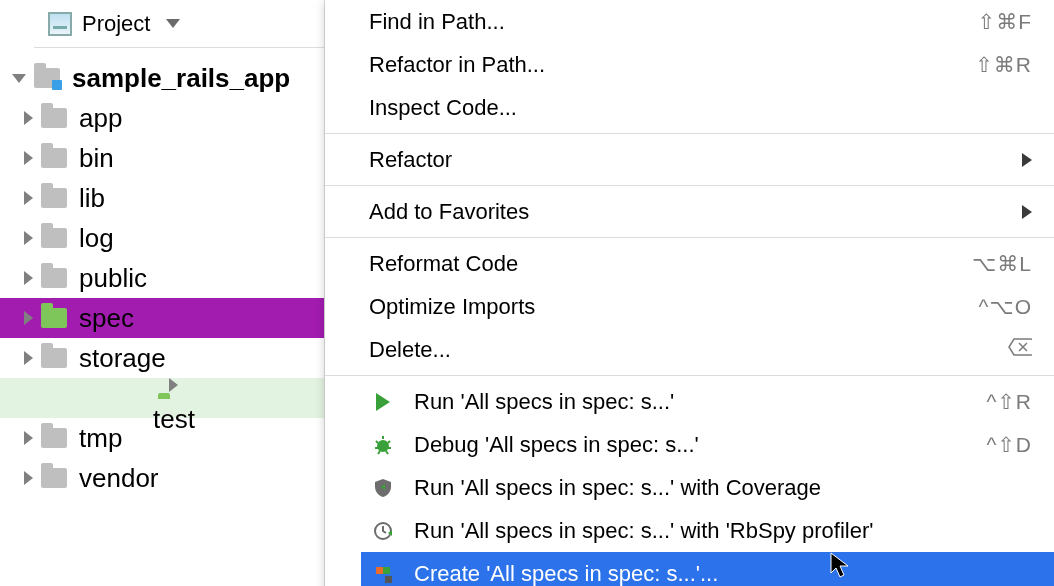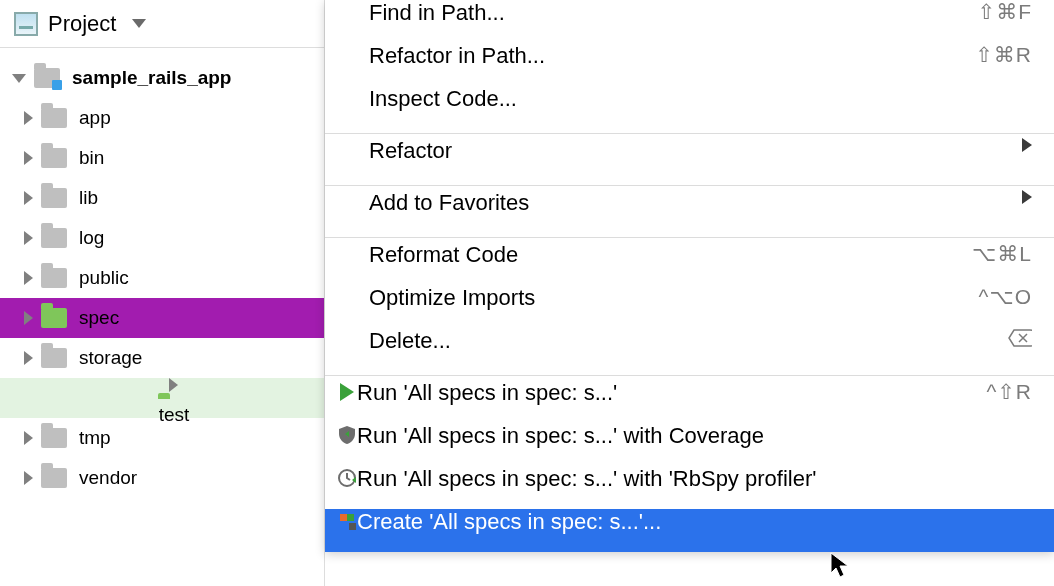--- a/index.html
+++ b/index.html
@@ -18,20 +18,21 @@
     height: 586px;
     border-right: 1px solid #ddd;
   }
   .toolbar {
     height: 48px;
     display: flex;
     align-items: center;
     padding: 0 14px;
     border-bottom: 1px solid #ddd;
     gap: 10px;
+    margin-left: 34px;
   }
   .toolbar .project-icon {
     width: 24px; height: 24px;
     border: 2px solid #8aa;
     background: linear-gradient(#bfe0f0, #e9f4f9);
     position: relative;
   }
   .toolbar .project-icon::after {
     content:"";
     position:absolute; left:3px; right:3px; top:12px; height:3px;
@@ -46,21 +47,21 @@
     margin-left:6px;
   }
 
   .tree { padding-top: 10px; }
   .tree-row {
     display:flex;
     align-items:center;
     height:40px;
     padding-left: 12px;
     gap:6px;
-    font-size: 19px;
+    font-size: 26px;
   }
   .tree-row.depth1 { padding-left: 24px; }
   .tree-row.selected { background:#a21caf; }
   .tree-row.test-hl { background:#e3f3e1;flex-direction:column; }
   .arrow {
     width:0;height:0;
     display:inline-block;
   }
   .arrow.right {
     border-top:7px solid transparent;
@@ -109,26 +110,27 @@
   .context-menu {
     position:absolute;
     left:325px; top:0;
     width:729px;
     background:#fff;
     box-shadow: 0 2px 10px rgba(0,0,0,.2);
     font-size:22px;
   }
   .menu-item{
     display:flex;
+    align-items:center;
     height:43px;
     padding-left:44px;
     padding-right:22px;
     position:relative;
   }
-  .menu-item.with-icon{ padding-left:32px; }
+  .menu-item.with-icon{ padding-left:53px;margin-left:36px; }
   .menu-item .label{ flex:1; }
   .menu-item .shortcut{
     color:#7b7b7b;
     font-size:21px;
     letter-spacing:1px;
   }
   .menu-item.highlight{
     background:#2b72eb;
     color:#fff;
   }
@@ -278,20 +280,30 @@
   </div>
   <div class="menu-sep"></div>
   <div class="menu-item with-icon">
     <span class="menu-icon">
         <span class="icon-run"></span>
       </span>
     <span class="label">Run 'All specs in spec: s...'</span>
     <span class="shortcut">^⇧R</span>
   </div>
   <div class="menu-item with-icon">
+    <span class="menu-icon icon-debug">
+      <svg width="22" height="22" viewBox="0 0 22 22">
+          <circle cx="11" cy="12" r="6" fill="#3aa13a"></circle>
+          <path d="M11 2v3M4 7l2 2M18 7l-2 2M3 14h3M16 14h3M6 20l2-3M16 20l-2-3" stroke="#3aa13a" stroke-width="2" fill="none"></path>
+        </svg>
+    </span>
+    <span class="label">Debug 'All specs in spec: s...'</span>
+    <span class="shortcut">^⇧D</span>
+  </div>
+  <div class="menu-item with-icon">
     <span class="menu-icon icon-shield">
       <svg width="22" height="22" viewBox="0 0 22 22">
           <path d="M11 2l8 3v5c0 5-4 9-8 10-4-1-8-5-8-10V5z" fill="#6d6d6d"></path>
           <path d="M9 10l4 3v-6z" fill="#3aa13a"></path>
         </svg>
     </span>
     <span class="label">Run 'All specs in spec: s...' with Coverage</span>
   </div>
   <div class="menu-item with-icon">
     <span class="menu-icon icon-clock">

